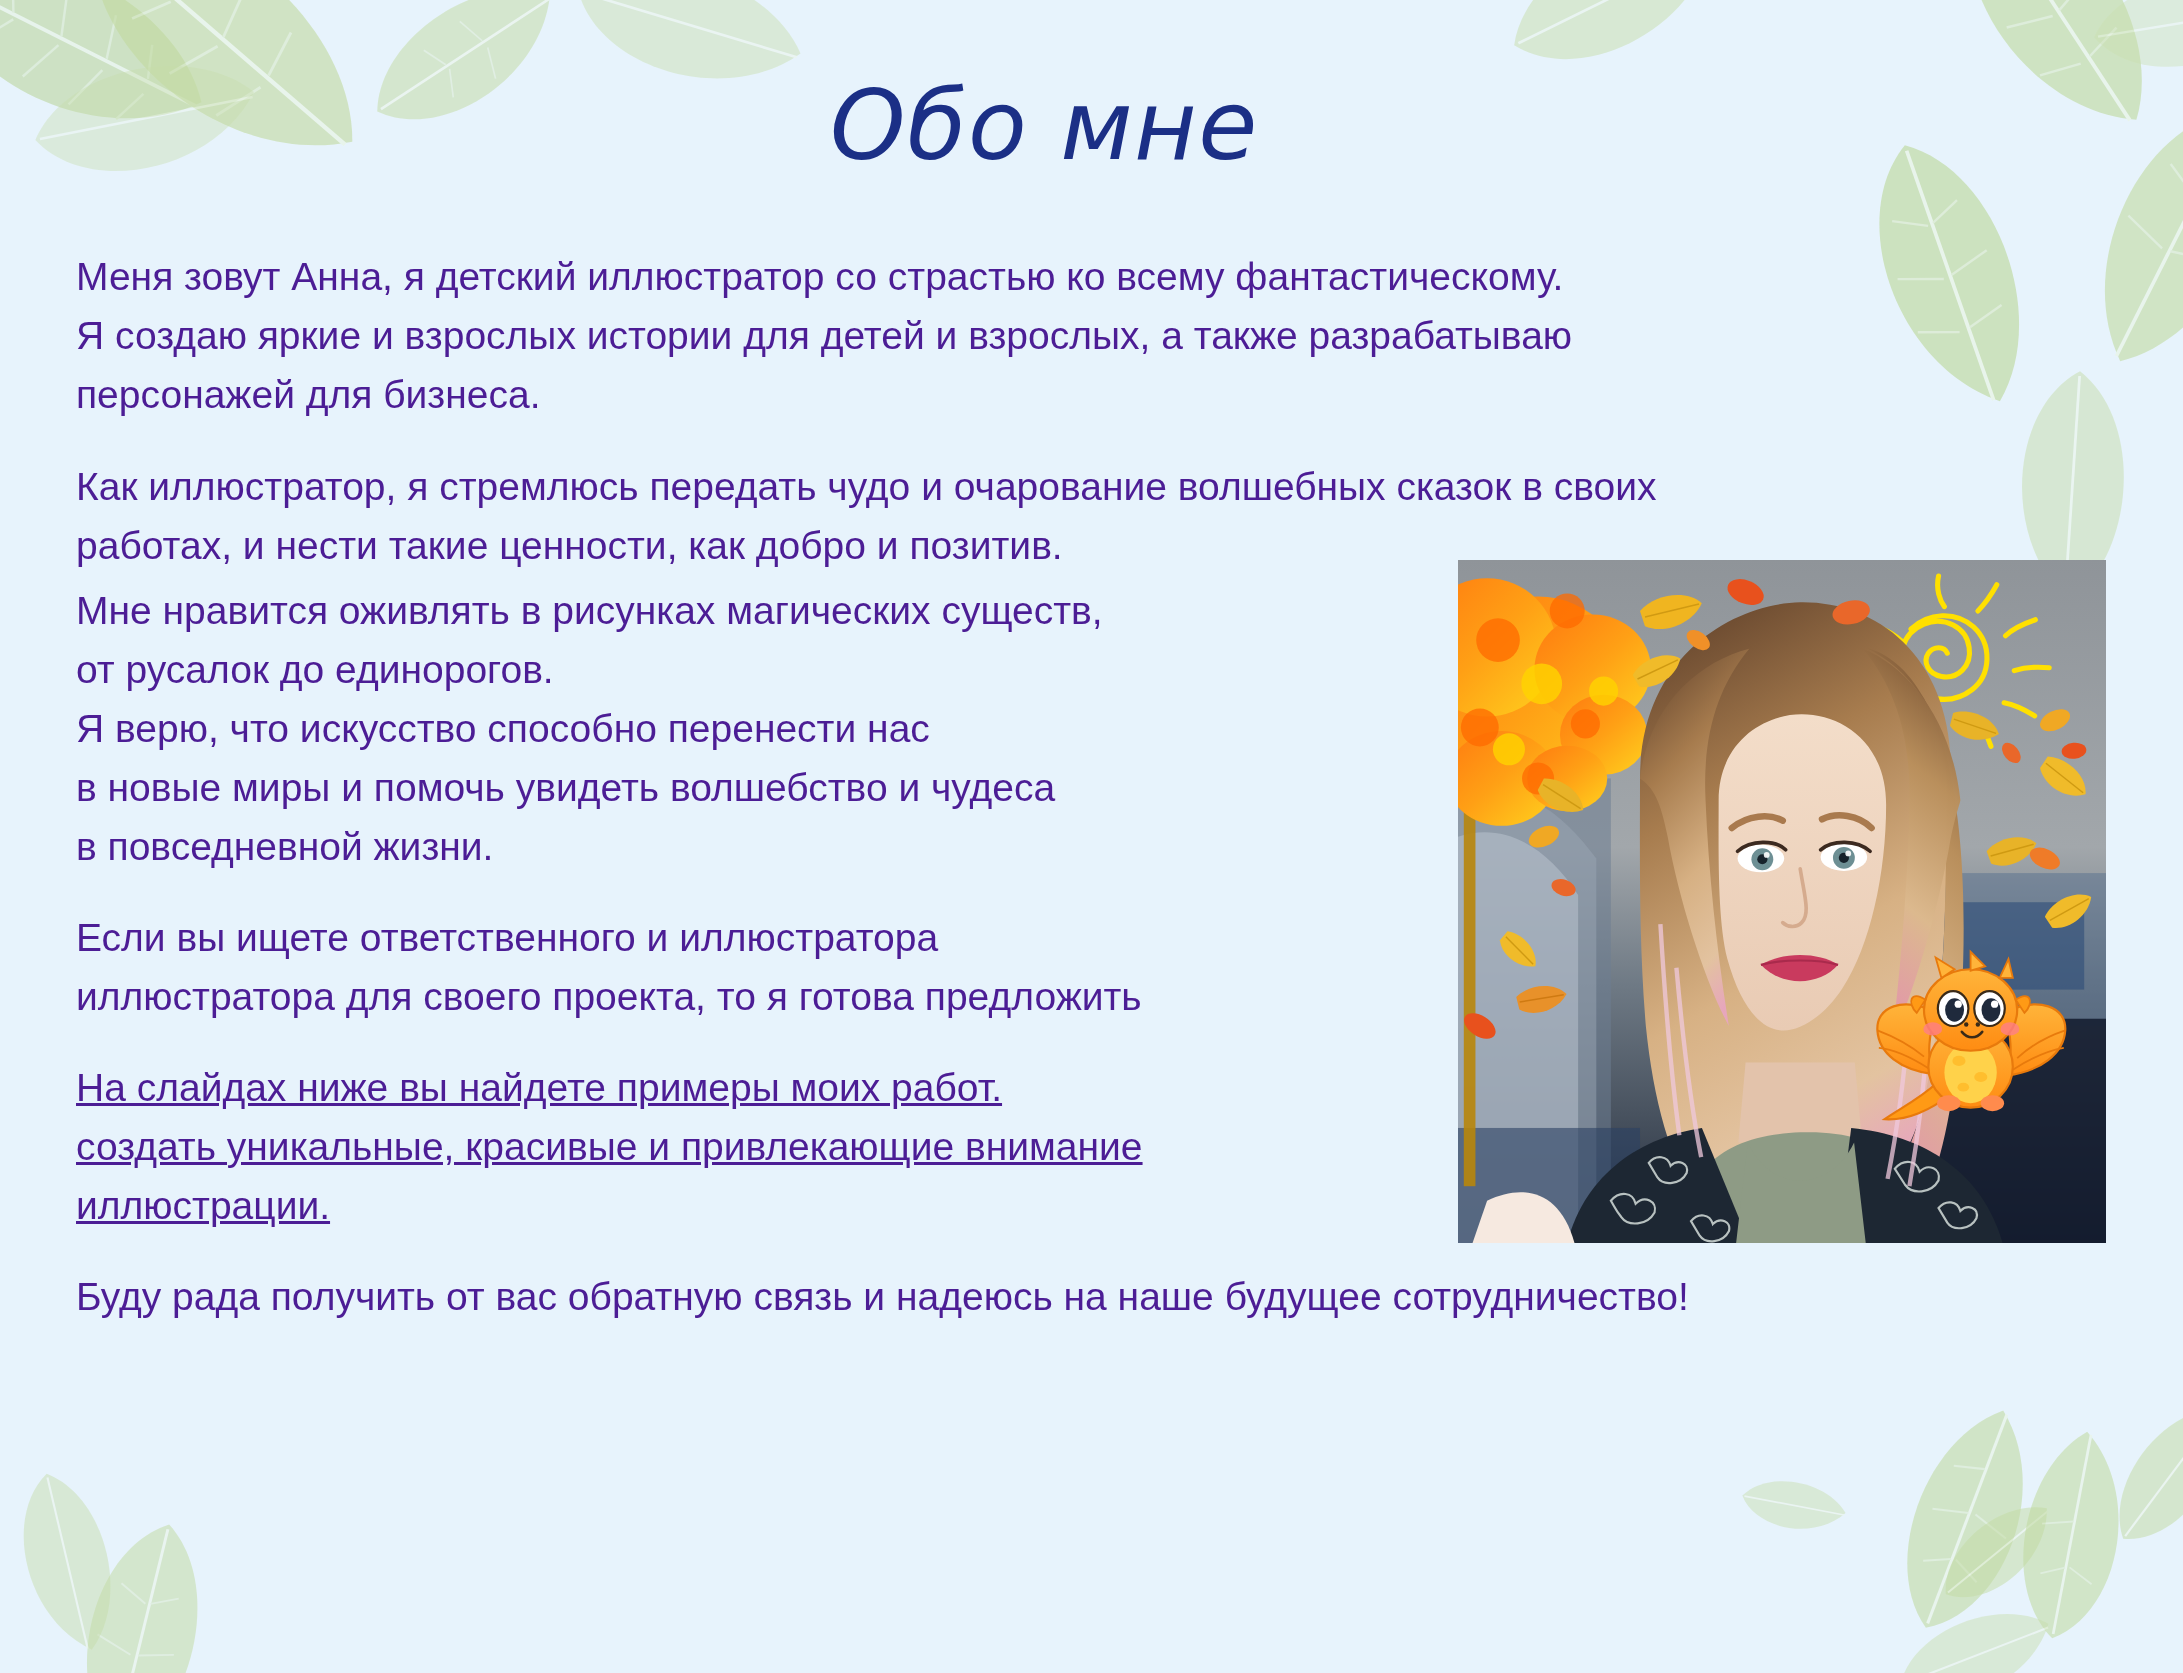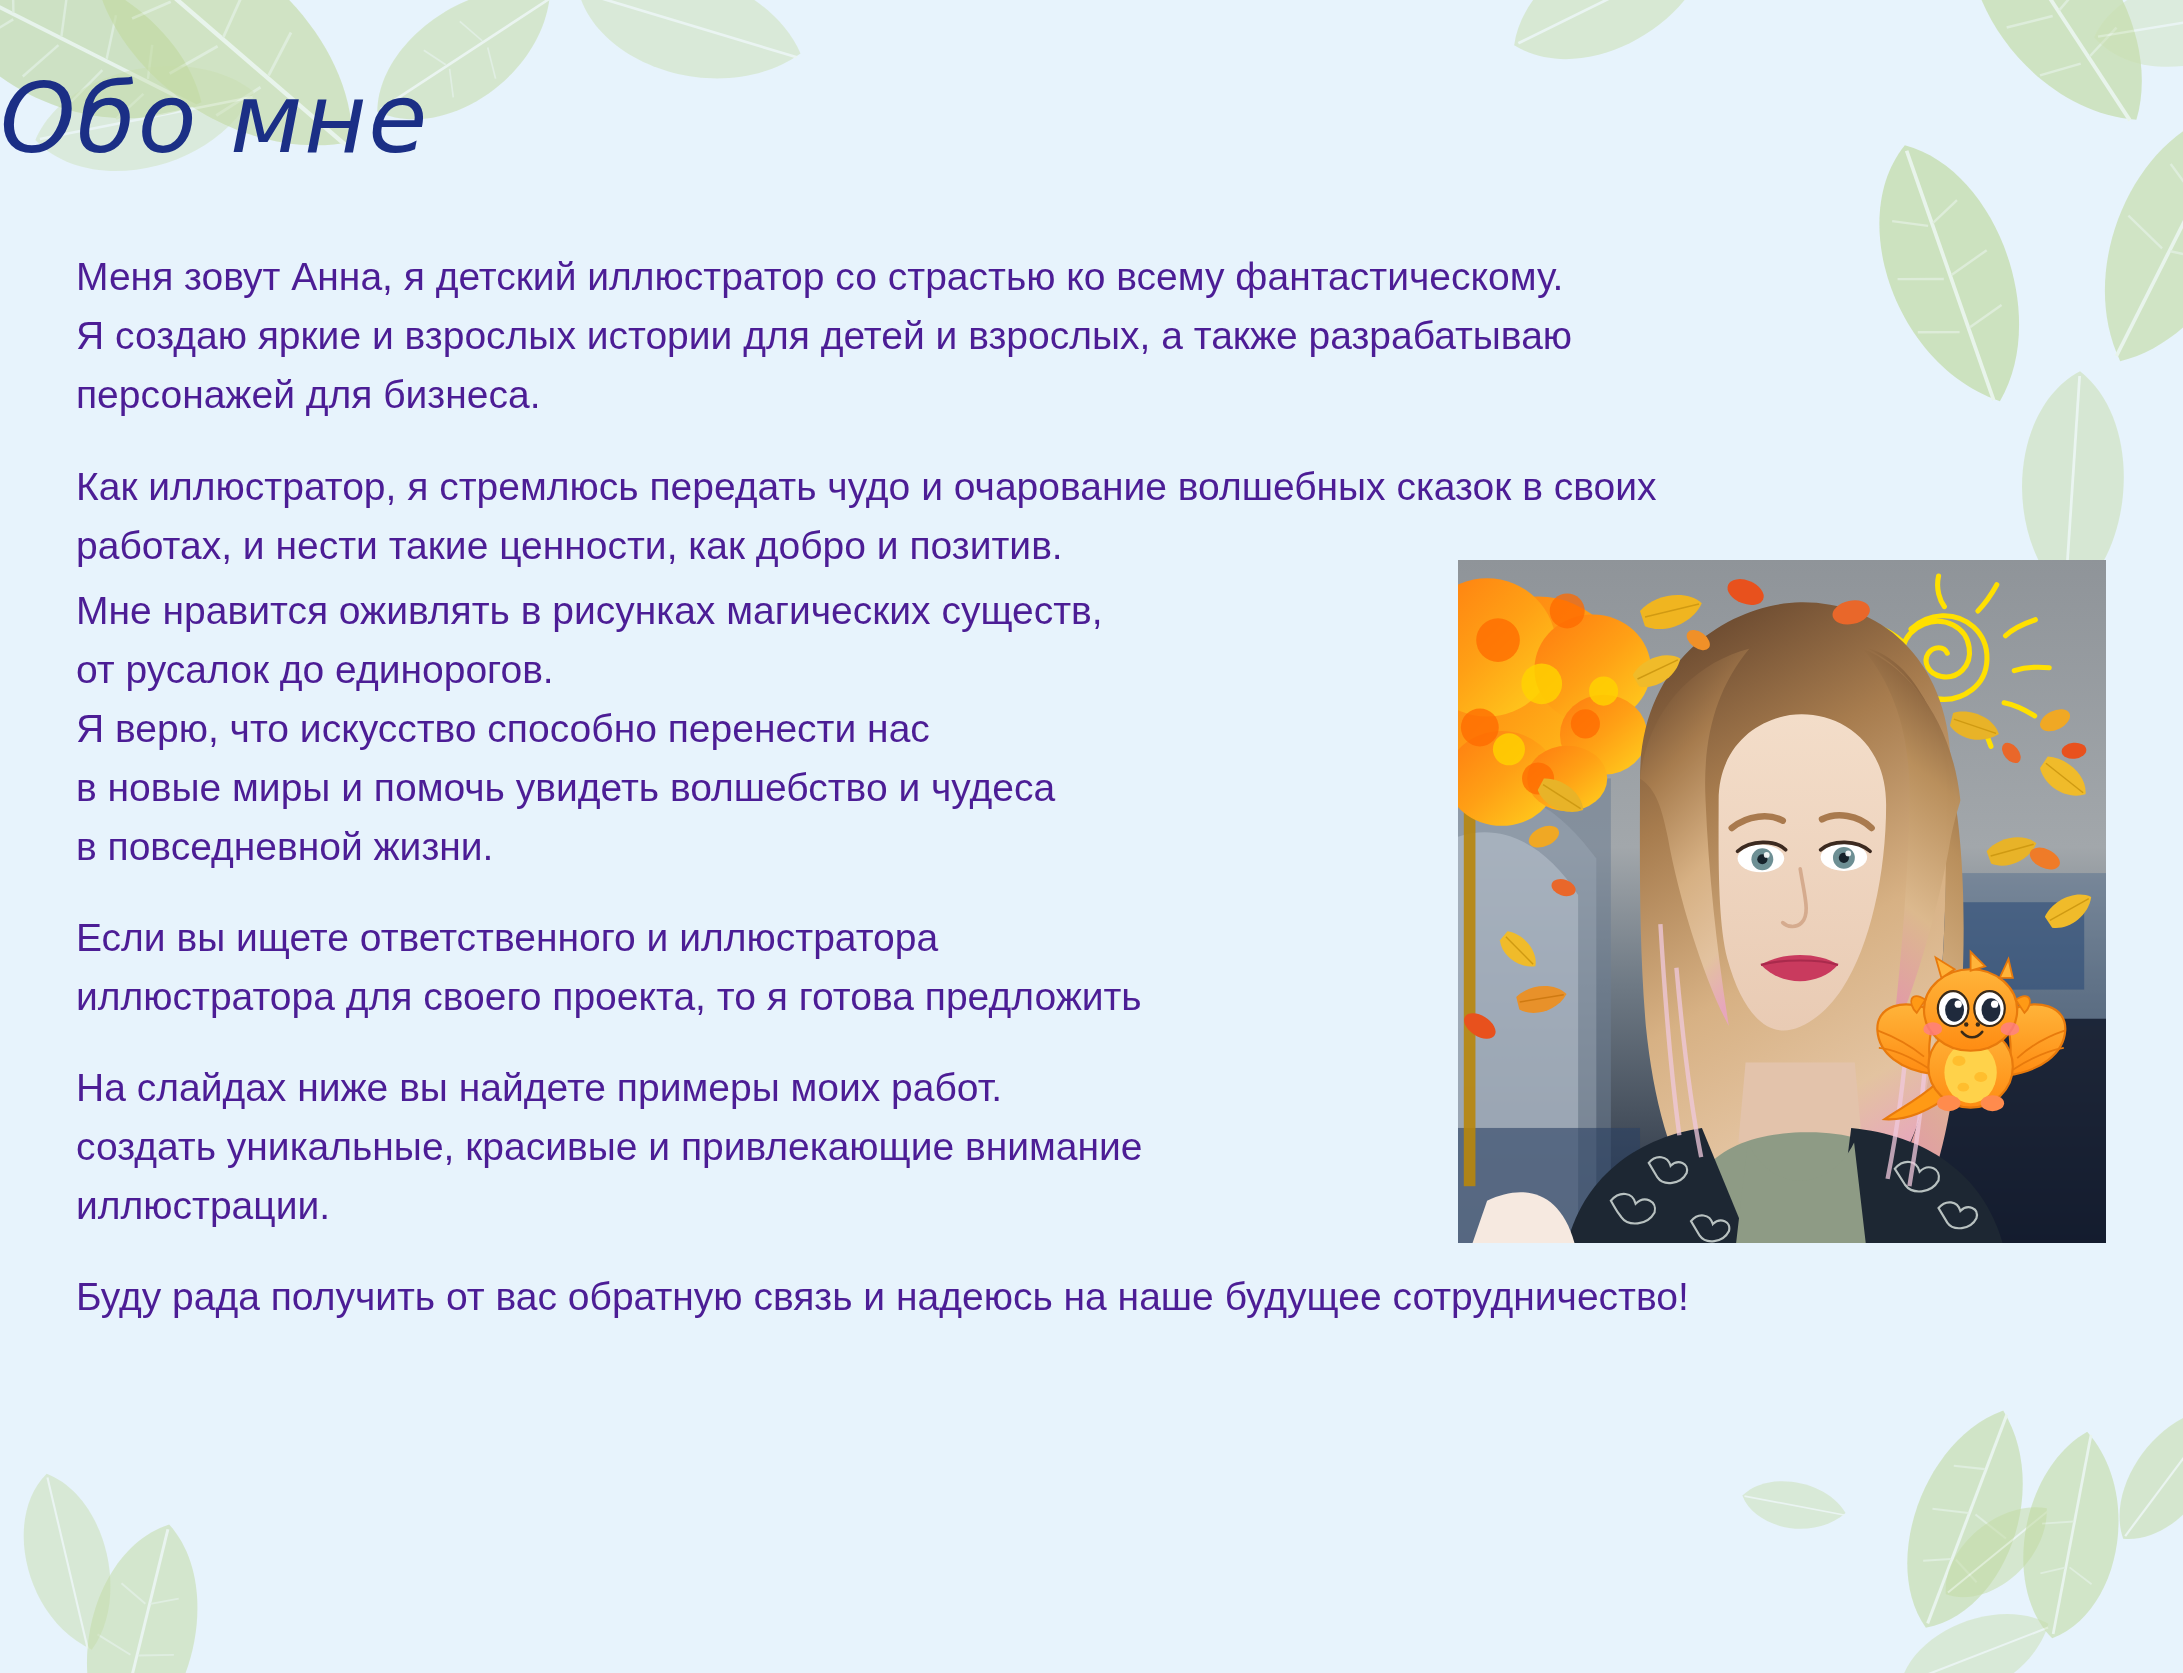--- a/index.html
+++ b/index.html
@@ -25,23 +25,23 @@
   .leaf {
     position: absolute;
     transform-origin: 50% 50%;
   }
   .leaf svg { display: block; width: 100%; height: 100%; }
 
   
   #title {
     position: absolute;
     left: 0;
-    top: 67px;
+    top: 74px;
     width: 2089px;
-    text-align: left;
+    text-align: center;
     font-family: "DejaVu Sans", sans-serif;
     font-size: 96px;
     line-height: 1.1;
     font-weight: 400;
     font-style: italic;
     letter-spacing: 1.5px;
     color: #1b2f86;
   }
 
   
@@ -57,21 +57,21 @@
   }
   #body-copy .para { margin: 0 0 33px 0; }
   #body-copy .para:last-child { margin-bottom: 0; }
   #body-copy .line { display: block; white-space: nowrap; }
 
   
   .p1 { margin-bottom: 33px !important; }
   .p2 { margin-bottom: 5.8px !important; }
   .p3 { margin-bottom: 32px !important; }
   .p4 { margin-bottom: 32px !important; }
-  .p5 { margin-bottom: 32px !important; }
+  .p5 { margin-bottom: 32px !important; text-decoration: underline; }
 
   
   #portrait {
     position: absolute;
     left: 1458px;
     top: 560px;
     width: 648px;
     height: 683px;
     overflow: hidden;
     background: #8d9297;

